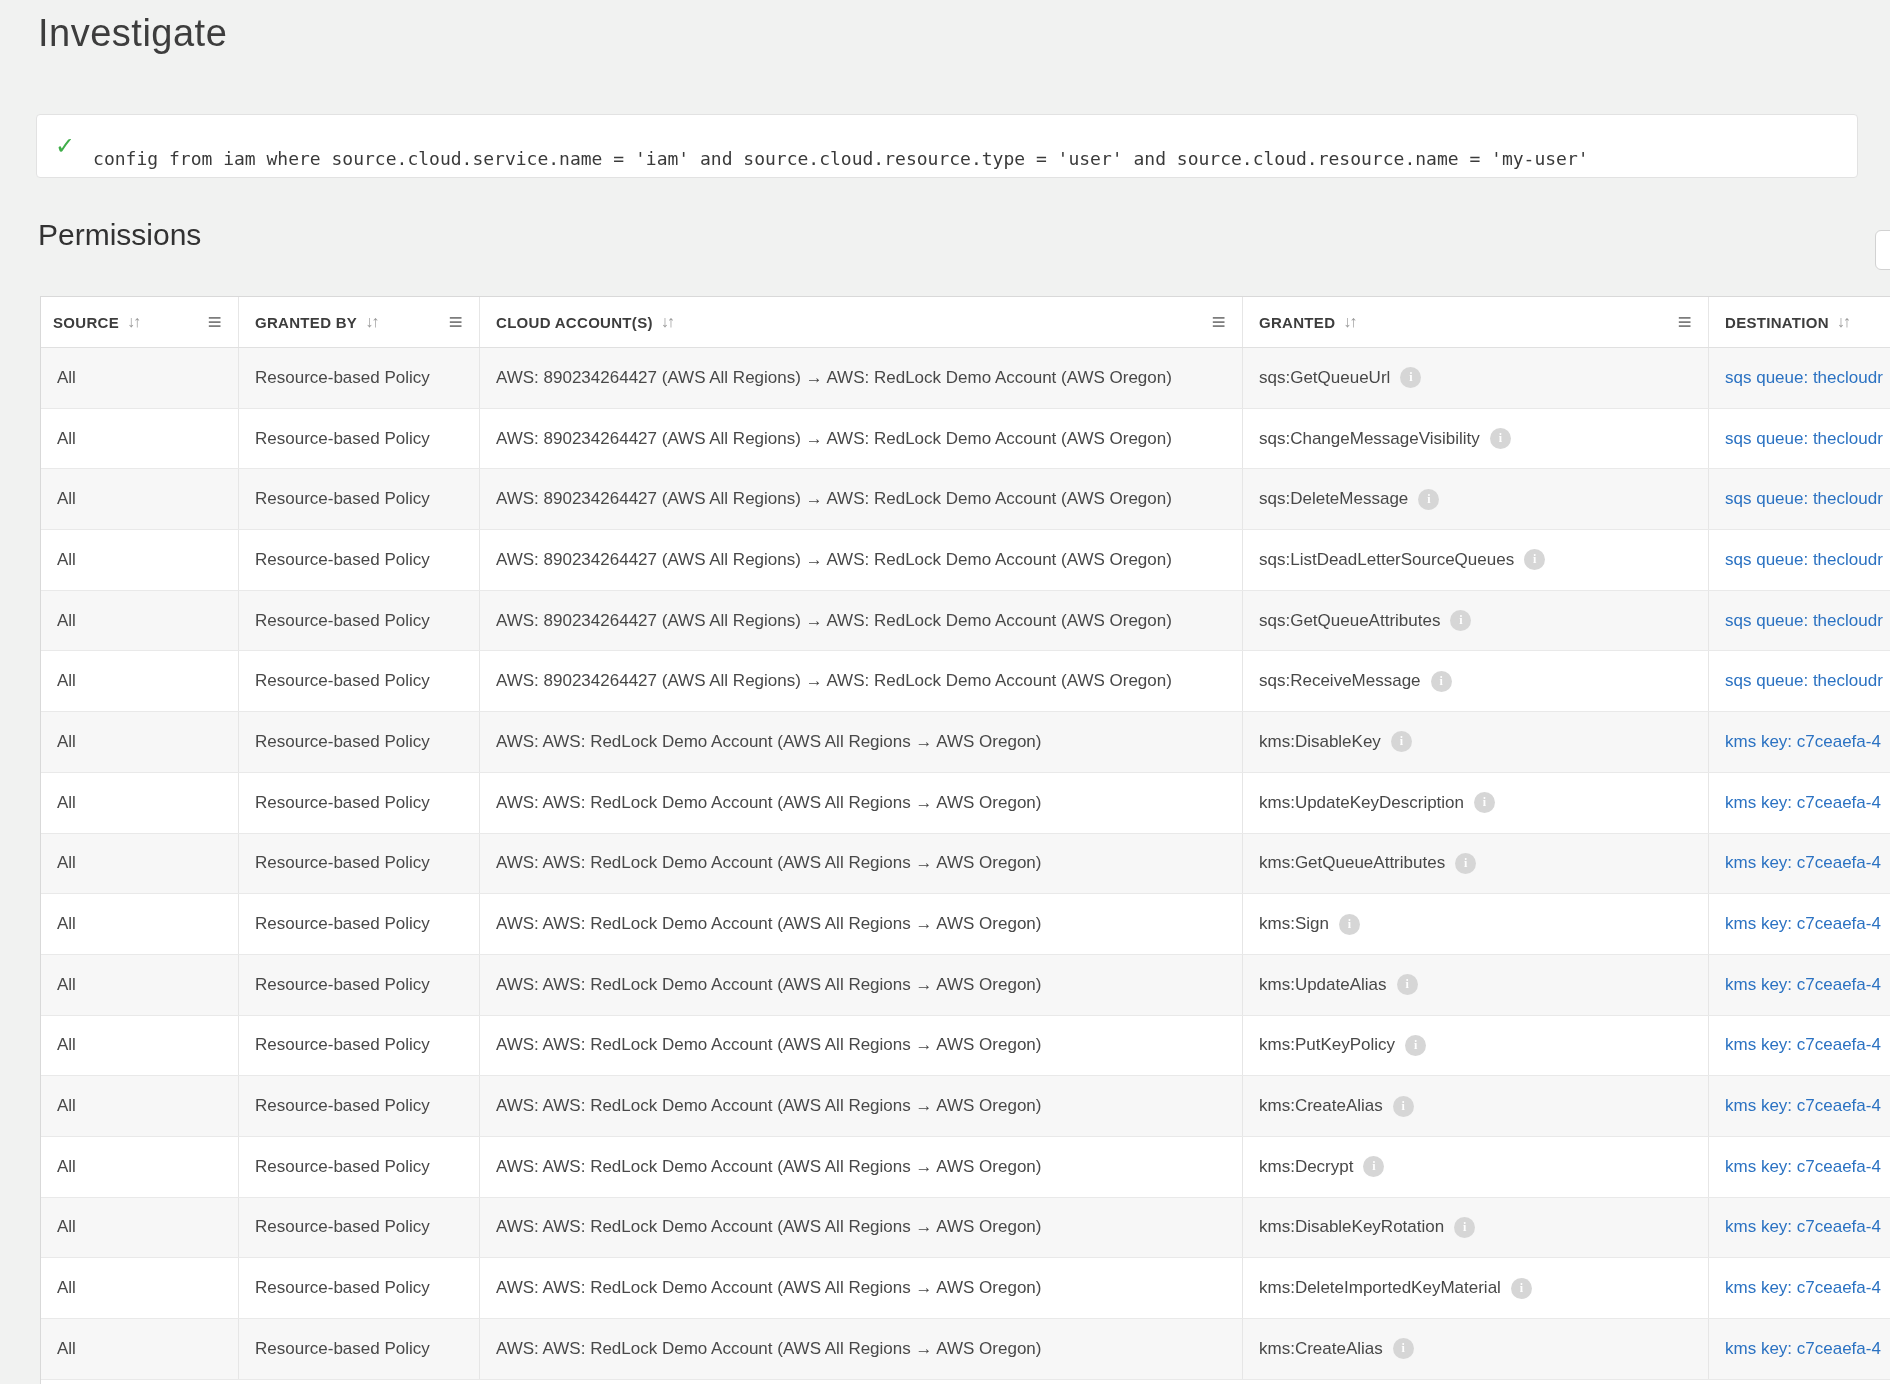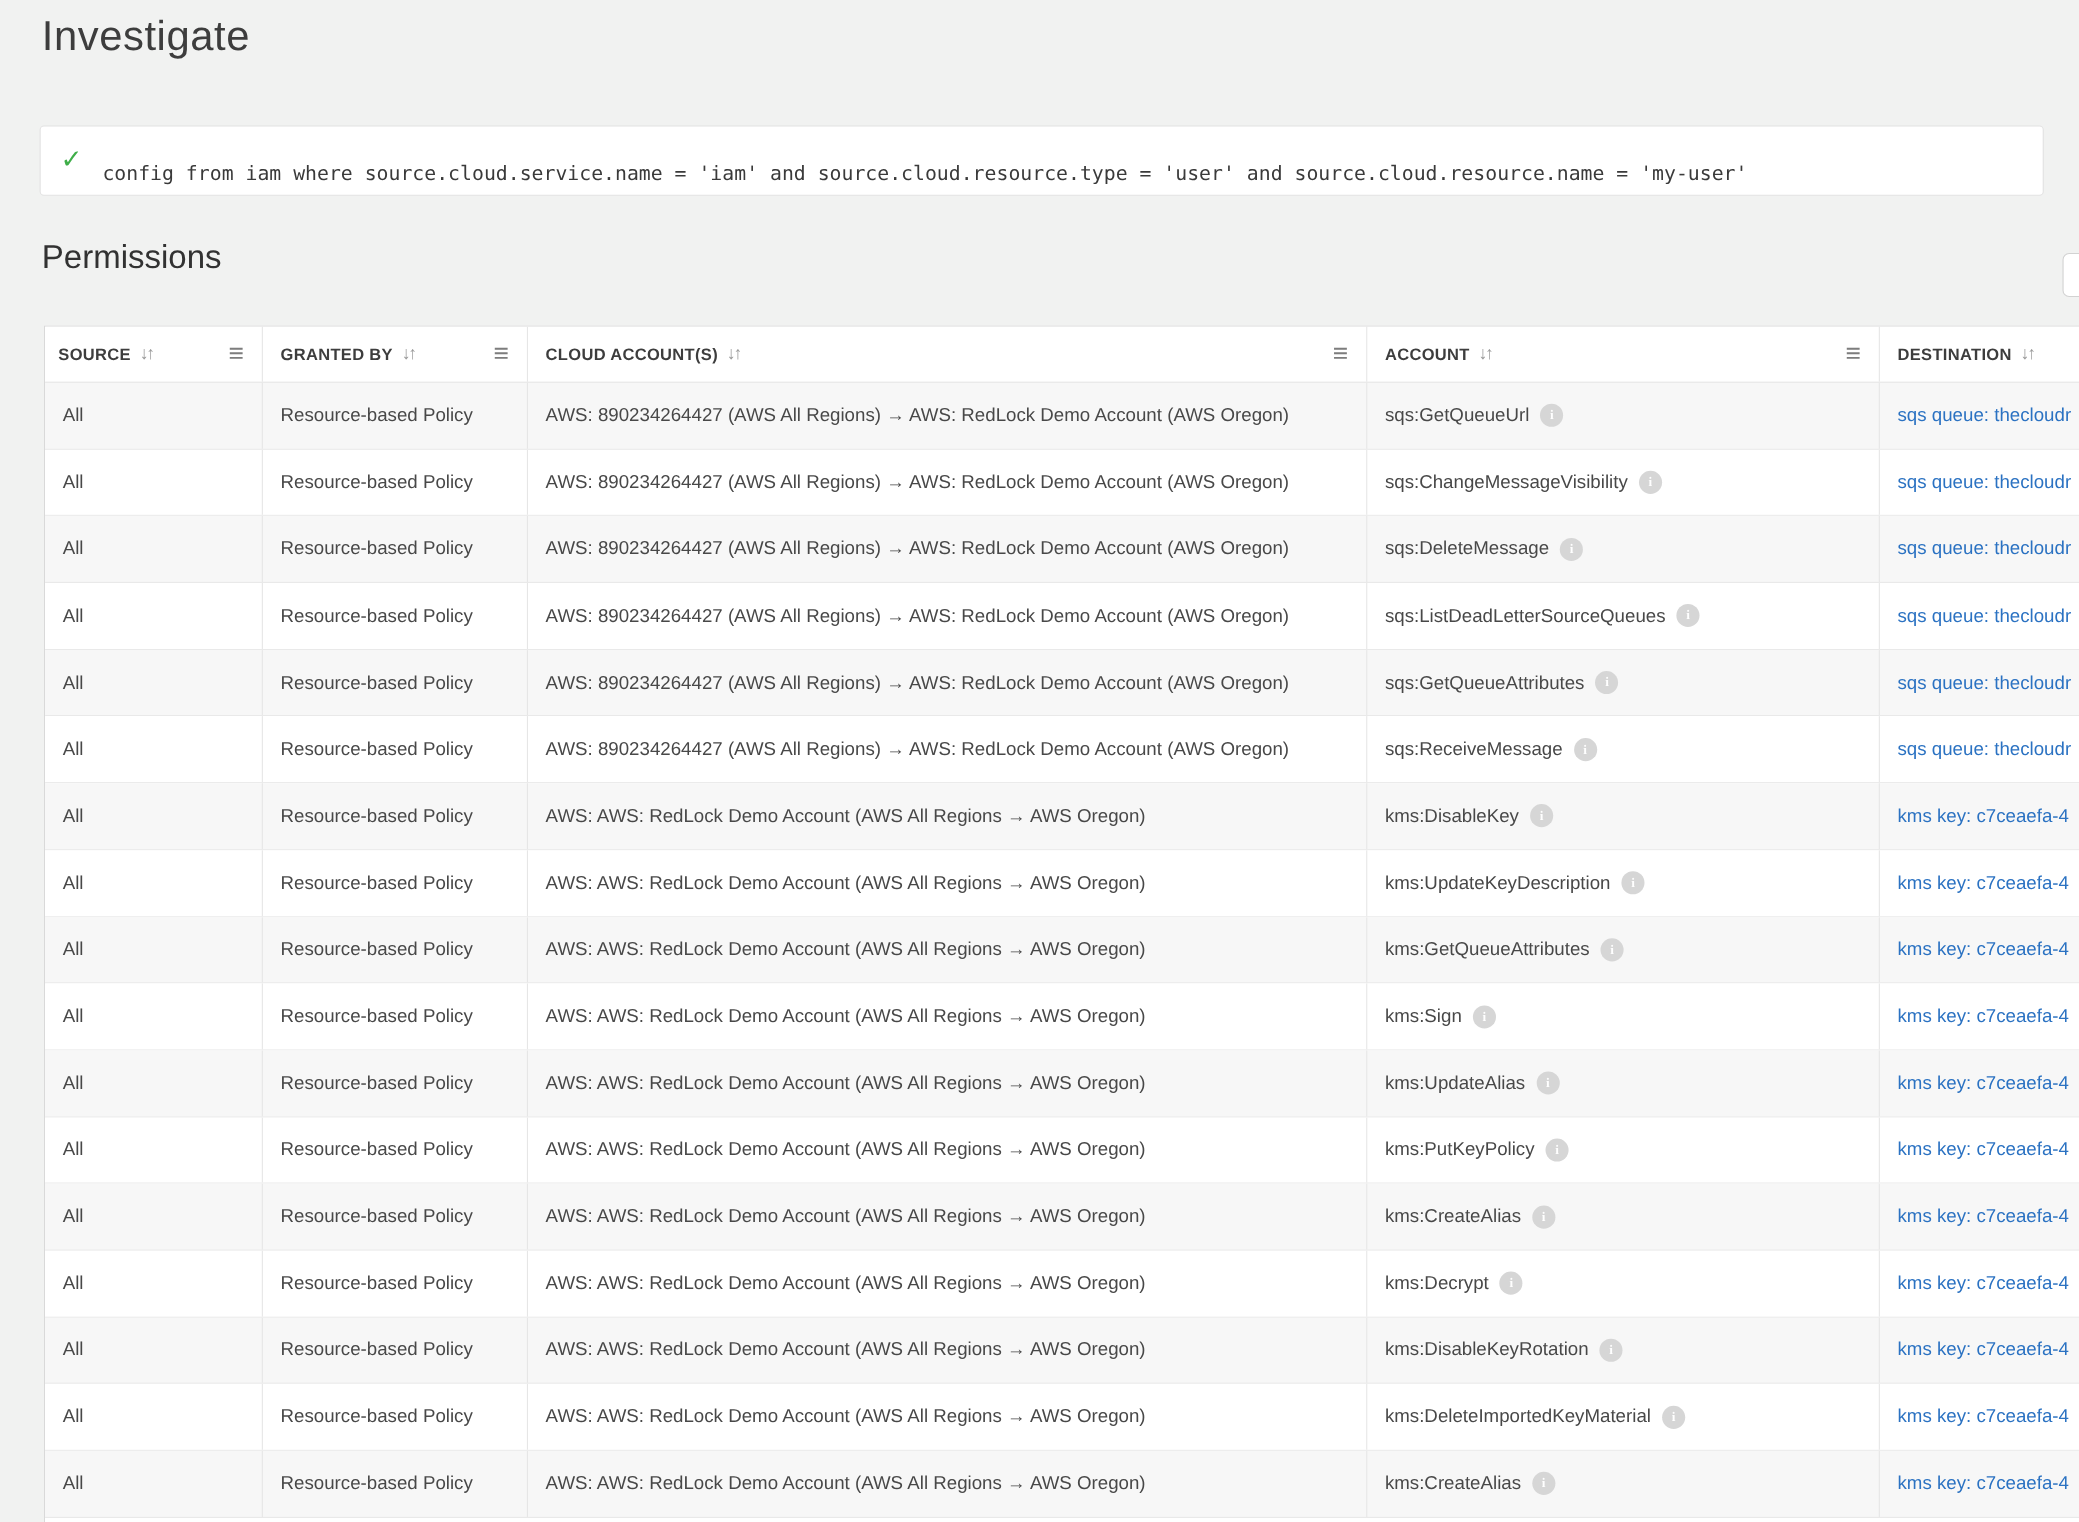--- a/index.html
+++ b/index.html
@@ -91,21 +91,21 @@
         <span class="th-label">GRANTED BY</span>
         <span class="sort-icon">↓↑</span>
         <span class="filter-icon">≡</span>
       </div>
       <div class="th c2" style="color: rgb(61, 61, 61); text-align: right;">
         <span class="th-label">CLOUD ACCOUNT(S)</span>
         <span class="sort-icon">↓↑</span>
         <span class="filter-icon">≡</span>
       </div>
       <div class="th c3" style="color: rgb(61, 61, 61);">
-        <span class="th-label">ACCOUNT</span>
+        <span class="th-label">GRANTED</span>
         <span class="sort-icon">↓↑</span>
         <span class="filter-icon">≡</span>
       </div>
       <div class="th c4" style="color: rgb(61, 61, 61);">
         <span class="th-label">DESTINATION</span>
         <span class="sort-icon">↓↑</span>
       </div>
     </div>
   <div id="tbody">
       <div class="tr odd">

